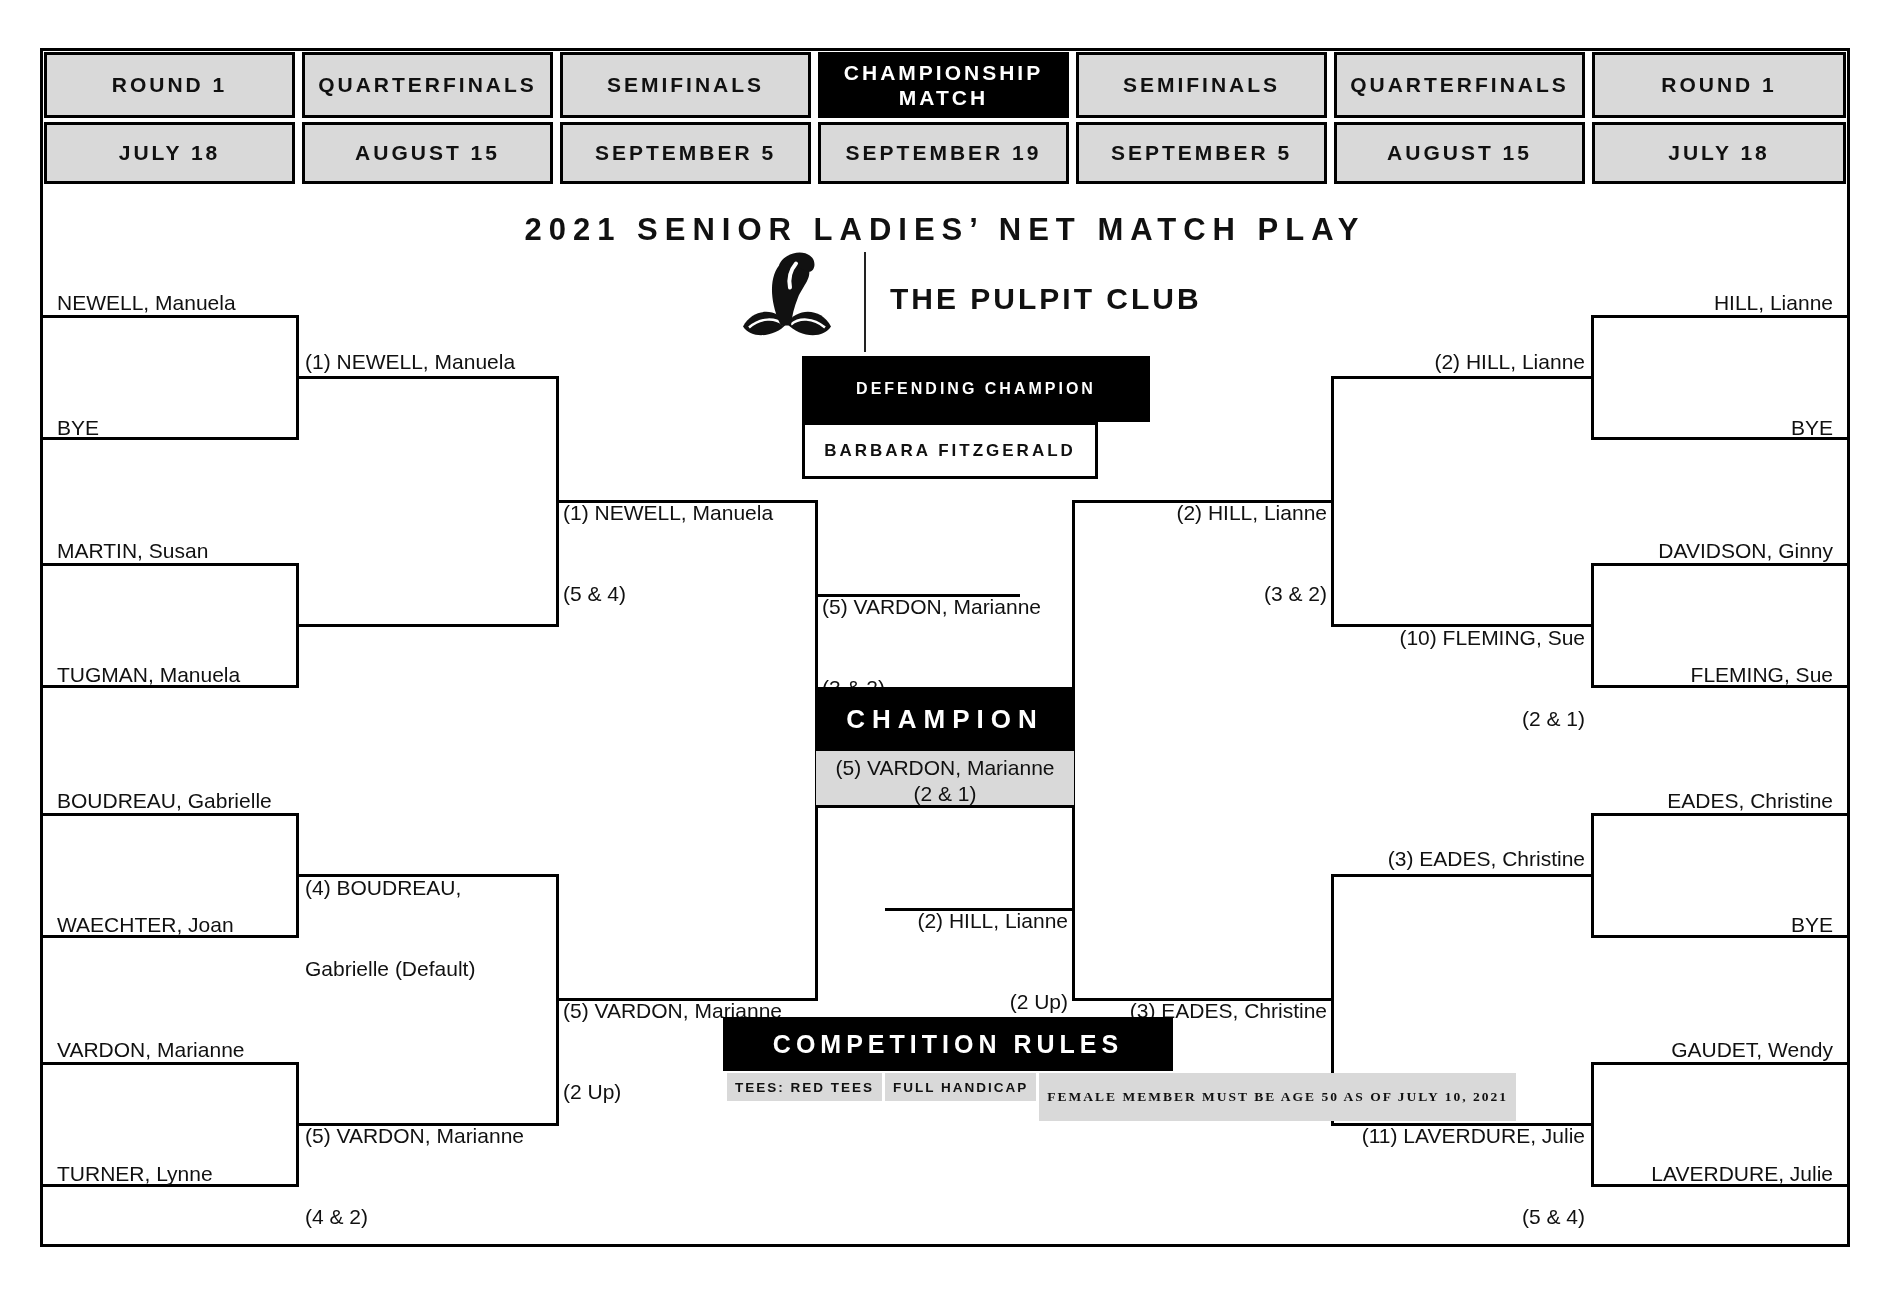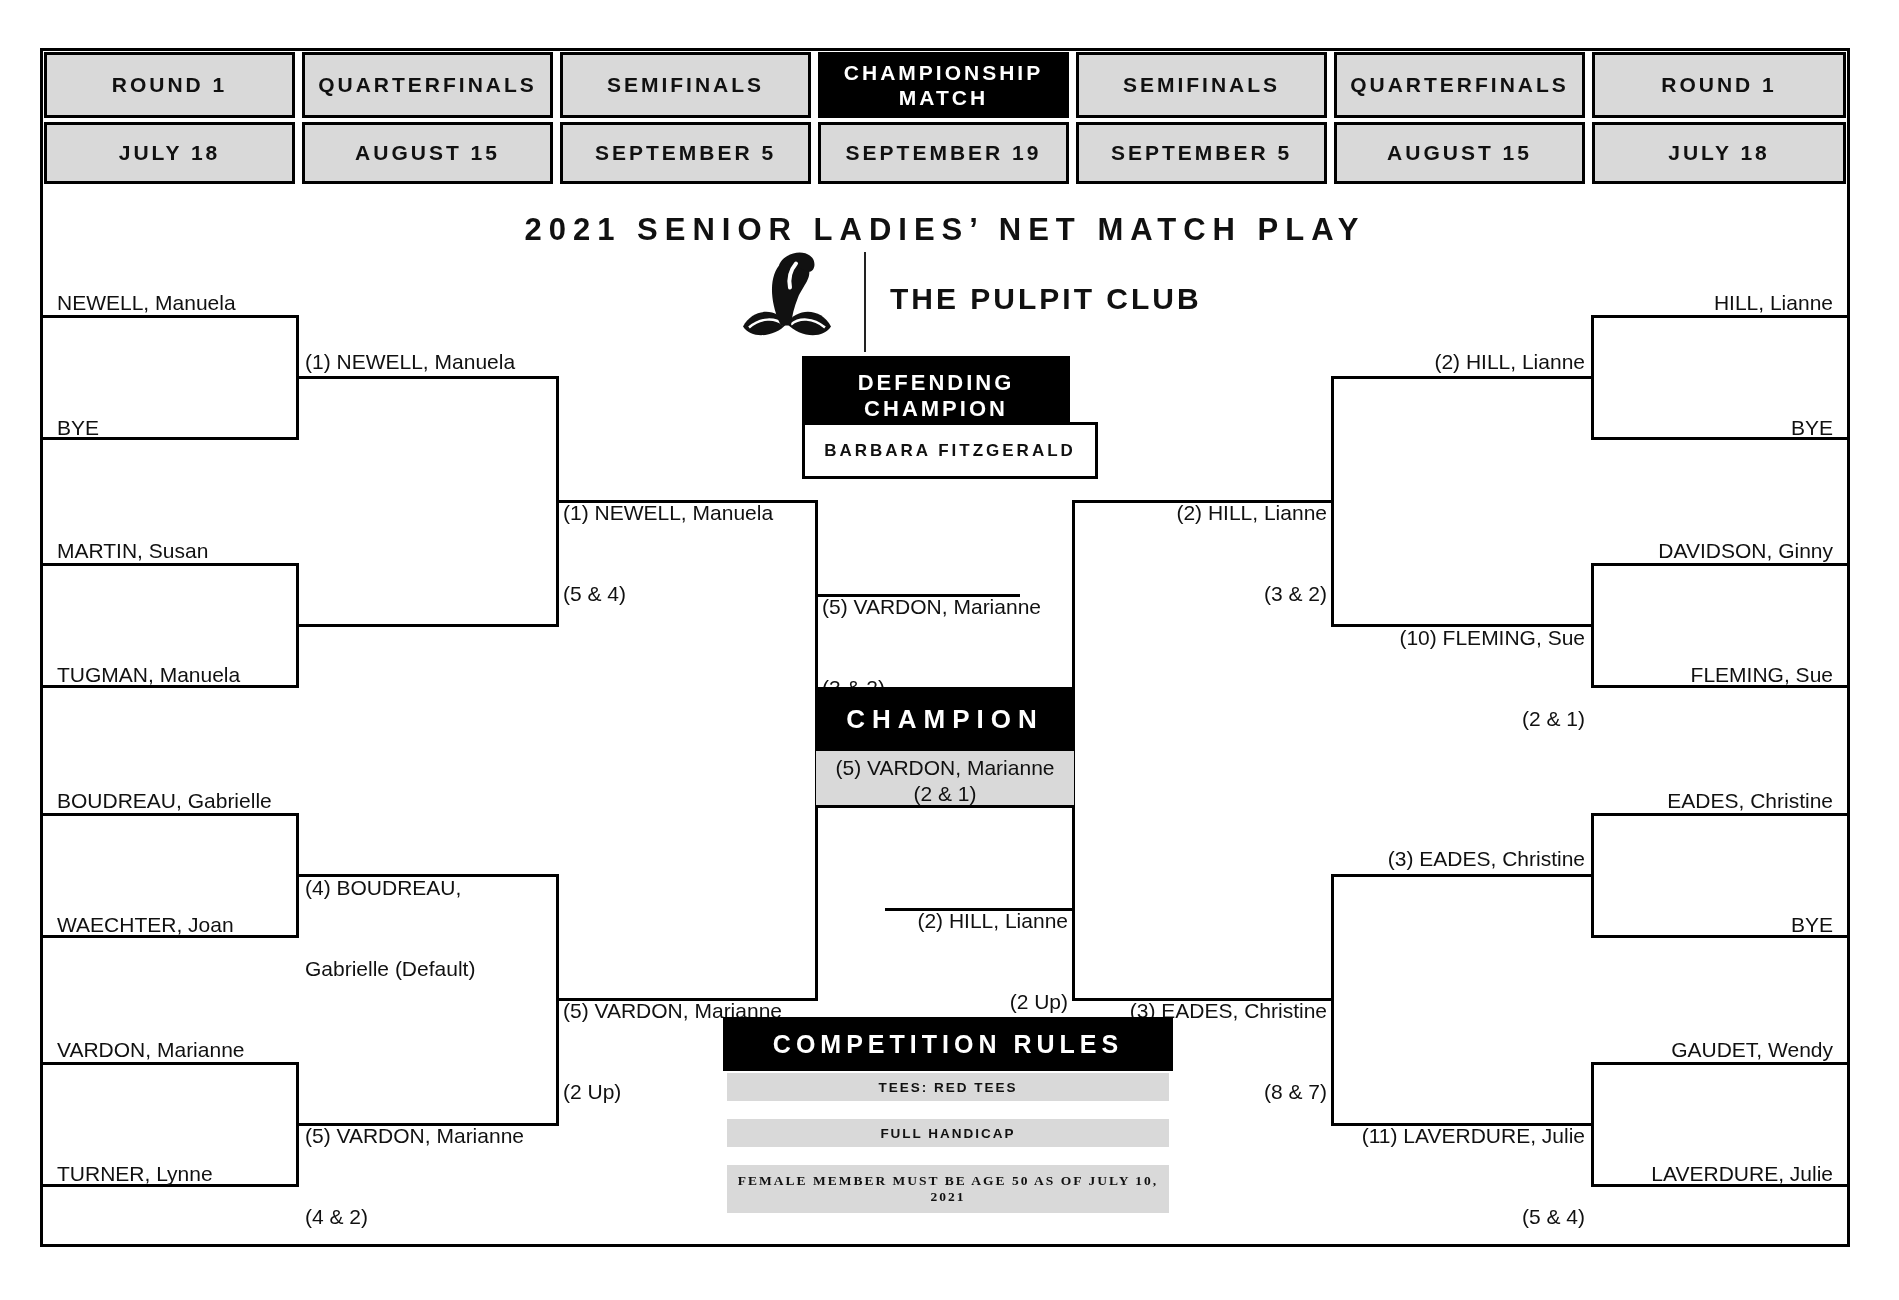--- a/index.html
+++ b/index.html
@@ -20,21 +20,21 @@
   .ralign{text-align:right;}
   
   .blackbox{position:absolute;background:#000;color:#fff;display:flex;align-items:center;justify-content:center;
             font-weight:bold;letter-spacing:4px;text-align:center;}
   .champstrip{position:absolute;background:#d9d9d9;border-bottom:3px solid #000;text-align:center;font-size:21px;line-height:26px;padding-top:4px;}
   .defbox{position:absolute;background:#fff;border:3px solid #000;display:flex;align-items:center;justify-content:center;
           font-weight:bold;font-size:17px;letter-spacing:3px;}
   .title{position:absolute;left:40px;width:1810px;text-align:center;font-weight:bold;font-size:31px;letter-spacing:7px;color:#111;}
   .clubname{position:absolute;font-weight:bold;font-size:30px;letter-spacing:3px;color:#111;}
   
-  .rulesbody{position:absolute;display:flex;flex-direction:column;gap:18px;}
+  .rulesbody{position:absolute;display:flex;flex-direction:row;gap:3px;}
   .rulerow{background:#d9d9d9;display:flex;align-items:center;justify-content:center;text-align:center;
            font-weight:bold;font-size:13.5px;letter-spacing:2px;color:#111;padding:2px 8px;flex:0 0 auto;}
 </style>
 </head>
 <body>
 
 <div id="canvas">
 
   <div class="abs" style="left:40px;top:48px;width:1810px;height:1199px;border:3px solid #000;box-sizing:border-box;"></div>
 
@@ -89,21 +89,21 @@
     <path d="M12,80 C24,70 38,70 46,77" stroke="#fff" stroke-width="2.5" fill="none"></path>
     <path d="M94,79 C84,60 60,60 50,76 C62,90 86,92 94,79 Z" fill="#111"></path>
     <path d="M88,80 C76,70 62,70 54,77" stroke="#fff" stroke-width="2.5" fill="none"></path>
     <path d="M44,78 C34,58 31,32 42,18 C50,8 66,8 71,19 C76,30 66,38 61,50 C57,60 55,68 54,78 Z" fill="#111"></path>
     <path d="M42,18 C46,6 66,0 75,10 C80,16 77,26 70,24 C64,22 56,14 42,18 Z" fill="#111"></path>
     <path d="M53,40 C51,30 54,22 59,16" stroke="#fff" stroke-width="4" fill="none" stroke-linecap="round"></path>
   </svg>
   <div class="abs" style="left:864px;top:252px;width:2px;height:100px;background:#222;"></div>
   <div class="clubname" style="left:890px;top:282px;">THE PULPIT CLUB</div>
 
-  <div class="blackbox" style="left:802px;top:356px;width:268px;height:66px;font-size:22px;letter-spacing:3px;align-items:flex-end;">
+  <div class="blackbox" style="left:802px;top:356px;width:348px;height:66px;font-size:16px;letter-spacing:3px;">
     <span>DEFENDING CHAMPION</span>
   </div>
   <div class="defbox" style="left:802px;top:422px;width:296px;height:57px;box-sizing:border-box;">
     <span>BARBARA FITZGERALD</span>
   </div>
 
   <div class="mbox" style="left:40px;top:315px;width:259px;height:125px;box-sizing:border-box;"></div>
   <div class="mbox" style="left:40px;top:563px;width:259px;height:125px;box-sizing:border-box;"></div>
   <div class="mbox" style="left:40px;top:813px;width:259px;height:125px;box-sizing:border-box;"></div>
   <div class="mbox" style="left:40px;top:1062px;width:259px;height:125px;box-sizing:border-box;"></div>

